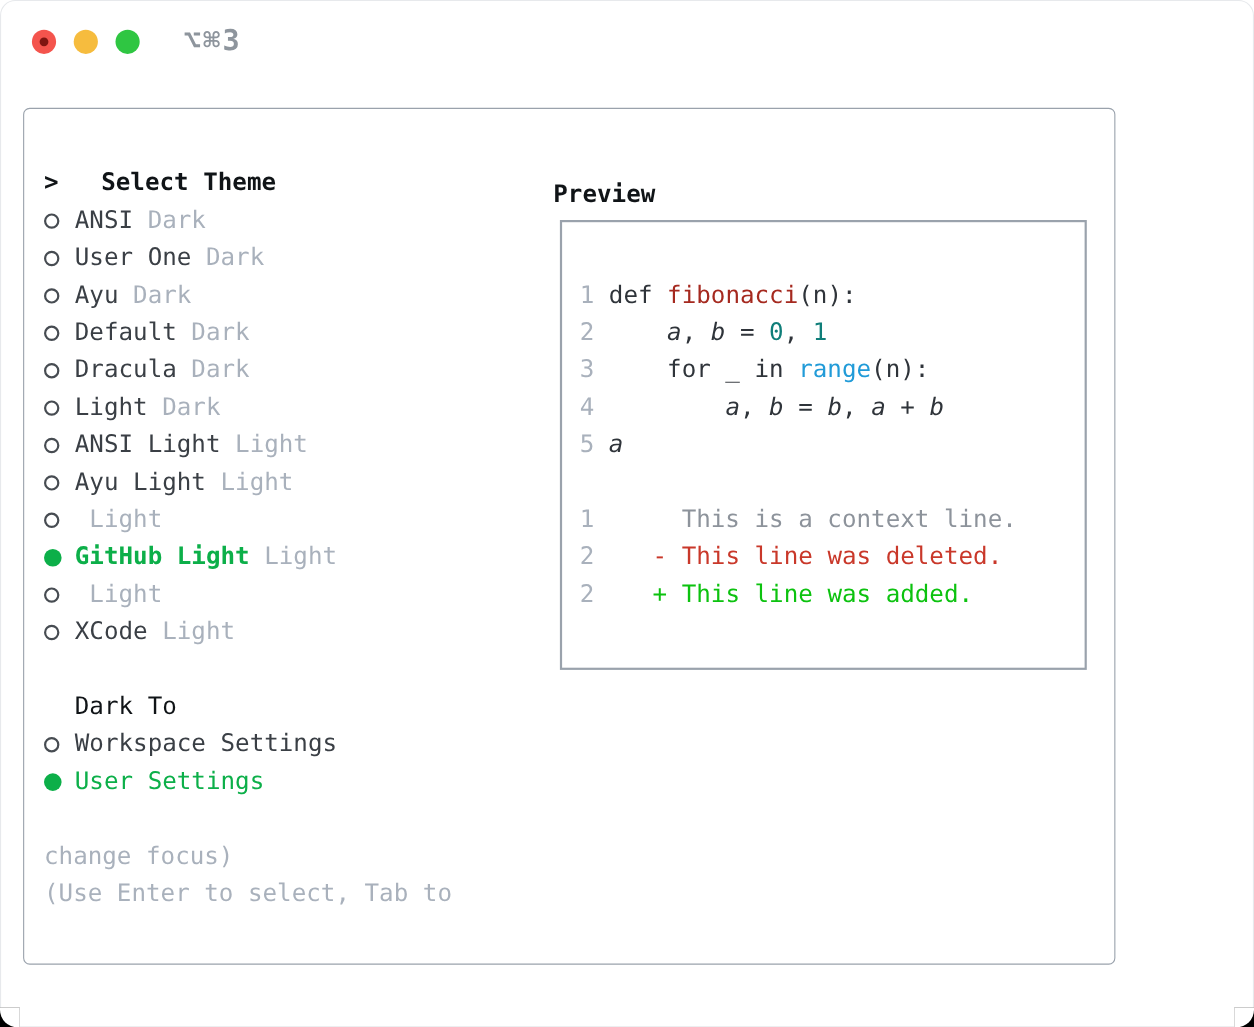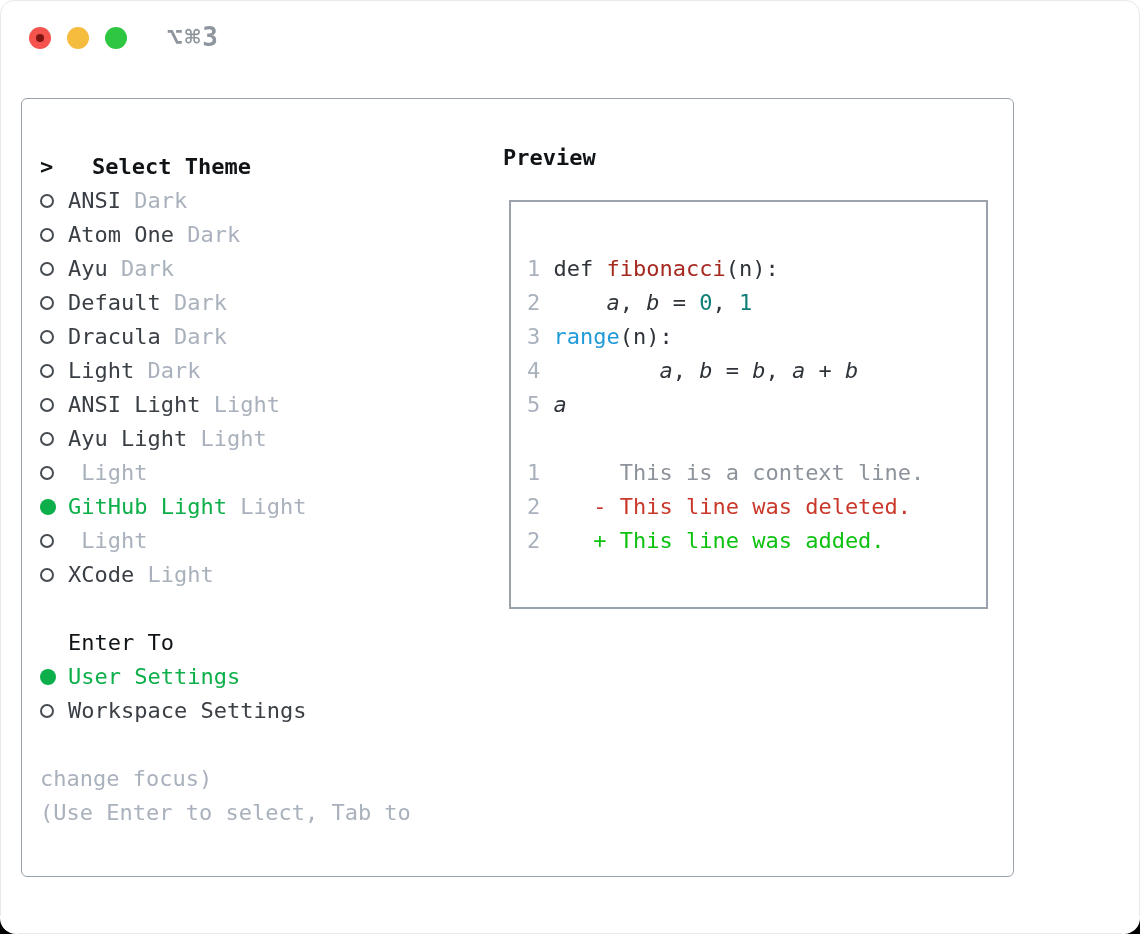--- a/index.html
+++ b/index.html
@@ -39,30 +39,30 @@
     border:1.5px solid var(--border-gray);border-radius:6px;background:#fff;}
 
   .left-col{position:absolute;left:18px;top:51px;font-size:22px;line-height:34px;}
   .row{display:flex;align-items:center;height:34px;white-space:pre;}
   .pfx{width:28px;height:34px;display:flex;align-items:center;flex:none;}
   .cursor{color:var(--heading);font-weight:bold;}
   .radio{width:14px;height:14px;border:2px solid var(--radio-outline);border-radius:50%;}
   .radio.sel{width:16px;height:16px;border:none;background:var(--accent-green);}
   .list-title{color:var(--heading);font-weight:bold;margin-left:24px;}
   .t-name{color:var(--item-name);}
-  .t-name.sel{color:var(--accent-green);}
+  .t-name.sel{color:var(--accent-green);font-weight:bold;}
   .t-variant{color:var(--muted-gray);margin-left:1ch;}
   .a-label{color:var(--item-name);}
   .a-label.sel{color:var(--accent-green);}
   .section-title{color:var(--heading);}
   .spacer{height:34px;}
   .hint{color:var(--muted-gray);white-space:pre;}
 
   
-  .preview-title{position:absolute;left:481px;top:42px;height:34px;line-height:34px;
+  .preview-title{position:absolute;left:481px;top:62px;height:34px;line-height:34px;
     font-size:22px;font-weight:bold;color:var(--heading);}
   .preview-box{position:absolute;left:487px;top:101px;width:479px;height:409px;
     border:2px solid var(--border-gray);background:#fff;overflow:hidden;
     padding:50px 12px 0 16px;font-size:22px;}
   .pline{display:flex;white-space:pre;height:34px;line-height:34px;}
   .ln{width:1ch;margin-right:1ch;flex:none;color:var(--muted-gray);}
   .sg-d{color:var(--code-default);}
   .sg-fn{color:var(--func-red);}
   .sg-n{color:var(--number-teal);}
   .sg-bi{color:var(--builtin-blue);}
@@ -86,52 +86,52 @@
   </div>
 
   <div class="panel">
     <div class="left-col">
       <div class="row">
         <span class="pfx"><span class="cursor">&gt;</span></span>
         <span class="list-title">Select Theme</span>
       </div>
       <div id="theme-items">
           <div class="row"><span class="pfx"><span class="radio"></span></span><span class="t-name">ANSI</span><span class="t-variant">Dark</span></div>
-          <div class="row"><span class="pfx"><span class="radio"></span></span><span class="t-name">Atom One</span><span class="t-variant">Dark</span></div>
+          <div class="row"><span class="pfx"><span class="radio"></span></span><span class="t-name">User One</span><span class="t-variant">Dark</span></div>
           <div class="row"><span class="pfx"><span class="radio"></span></span><span class="t-name">Ayu</span><span class="t-variant">Dark</span></div>
           <div class="row"><span class="pfx"><span class="radio"></span></span><span class="t-name">Default</span><span class="t-variant">Dark</span></div>
           <div class="row"><span class="pfx"><span class="radio"></span></span><span class="t-name">Dracula</span><span class="t-variant">Dark</span></div>
           <div class="row"><span class="pfx"><span class="radio"></span></span><span class="t-name">Light</span><span class="t-variant">Dark</span></div>
           <div class="row"><span class="pfx"><span class="radio"></span></span><span class="t-name">ANSI Light</span><span class="t-variant">Light</span></div>
           <div class="row"><span class="pfx"><span class="radio"></span></span><span class="t-name">Ayu Light</span><span class="t-variant">Light</span></div>
           <div class="row"><span class="pfx"><span class="radio"></span></span><span class="t-variant">Light</span></div>
           <div class="row"><span class="pfx"><span class="radio sel"></span></span><span class="t-name sel">GitHub Light</span><span class="t-variant">Light</span></div>
           <div class="row"><span class="pfx"><span class="radio"></span></span><span class="t-variant">Light</span></div>
           <div class="row"><span class="pfx"><span class="radio"></span></span><span class="t-name">XCode</span><span class="t-variant">Light</span></div>
         </div>
       <div class="spacer"></div>
       <div class="row">
         <span class="pfx"></span>
-        <span class="section-title">Enter To</span>
+        <span class="section-title">Dark To</span>
       </div>
       <div id="apply-items">
+          <div class="row"><span class="pfx"><span class="radio"></span></span><span class="a-label">Workspace Settings</span></div>
           <div class="row"><span class="pfx"><span class="radio sel"></span></span><span class="a-label sel">User Settings</span></div>
-          <div class="row"><span class="pfx"><span class="radio"></span></span><span class="a-label">Workspace Settings</span></div>
         </div>
       <div class="spacer"></div>
       <div class="hint">change focus)</div>
       <div class="hint">(Use Enter to select, Tab to</div>
     </div>
 
     <div class="preview-title">Preview</div>
     <div class="preview-box">
       <div id="preview-lines">
           <div class="pline"><span class="ln">1</span><span class="sg-d">def </span><span class="sg-fn">fibonacci</span><span class="sg-d">(n):</span></div>
           <div class="pline"><span class="ln">2</span><span class="sg-d">    </span><span class="sg-v">a</span><span class="sg-d">, </span><span class="sg-v">b</span><span class="sg-d"> = </span><span class="sg-n">0</span><span class="sg-d">, </span><span class="sg-n">1</span></div>
-          <div class="pline"><span class="ln">3</span><span class="sg-bi">range</span><span class="sg-d">(n):</span></div>
+          <div class="pline"><span class="ln">3</span><span class="sg-d">    for _ in </span><span class="sg-bi">range</span><span class="sg-d">(n):</span></div>
           <div class="pline"><span class="ln">4</span><span class="sg-d">        </span><span class="sg-v">a</span><span class="sg-d">, </span><span class="sg-v">b</span><span class="sg-d"> = </span><span class="sg-v">b</span><span class="sg-d">, </span><span class="sg-v">a</span><span class="sg-d"> + </span><span class="sg-v">b</span></div>
           <div class="pline"><span class="ln">5</span><span class="sg-v">a</span></div>
           <div class="pline"><span class="ln"></span></div>
           <div class="pline"><span class="ln">1</span><span class="sg-ctx">     This is a context line.</span></div>
           <div class="pline"><span class="ln">2</span><span class="sg-d">   </span><span class="sg-del">- This line was deleted.</span></div>
           <div class="pline"><span class="ln">2</span><span class="sg-d">   </span><span class="sg-add">+ This line was added.</span></div>
         </div>
     </div>
   </div>
 </div>

